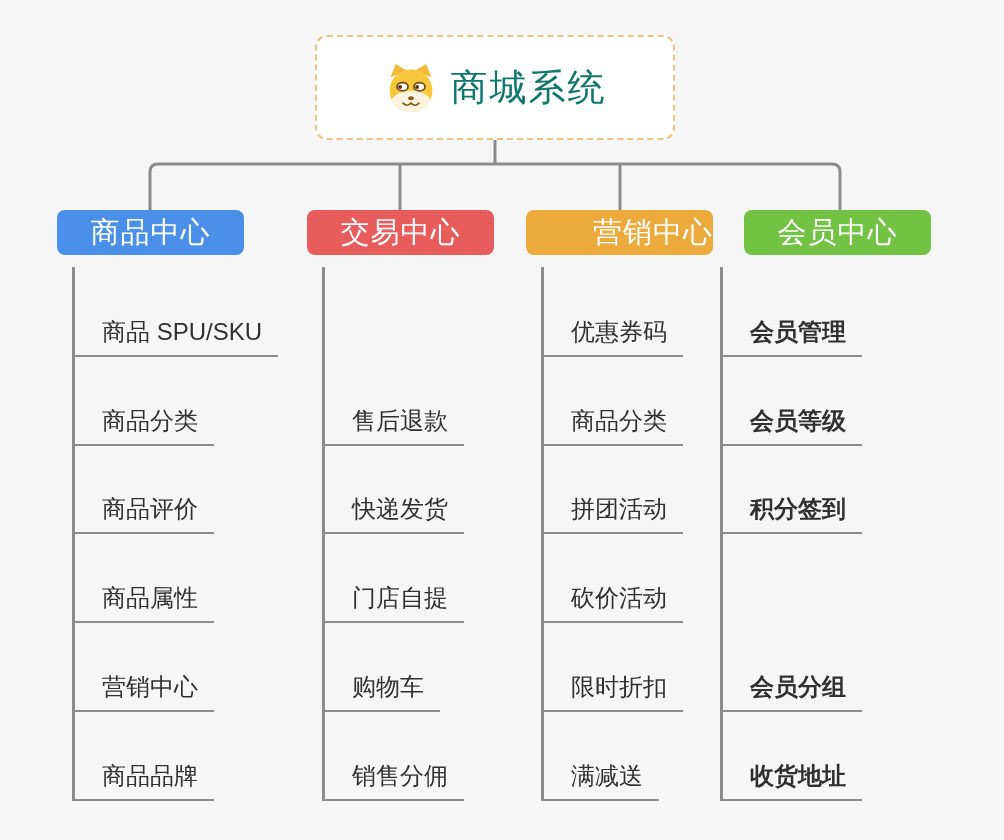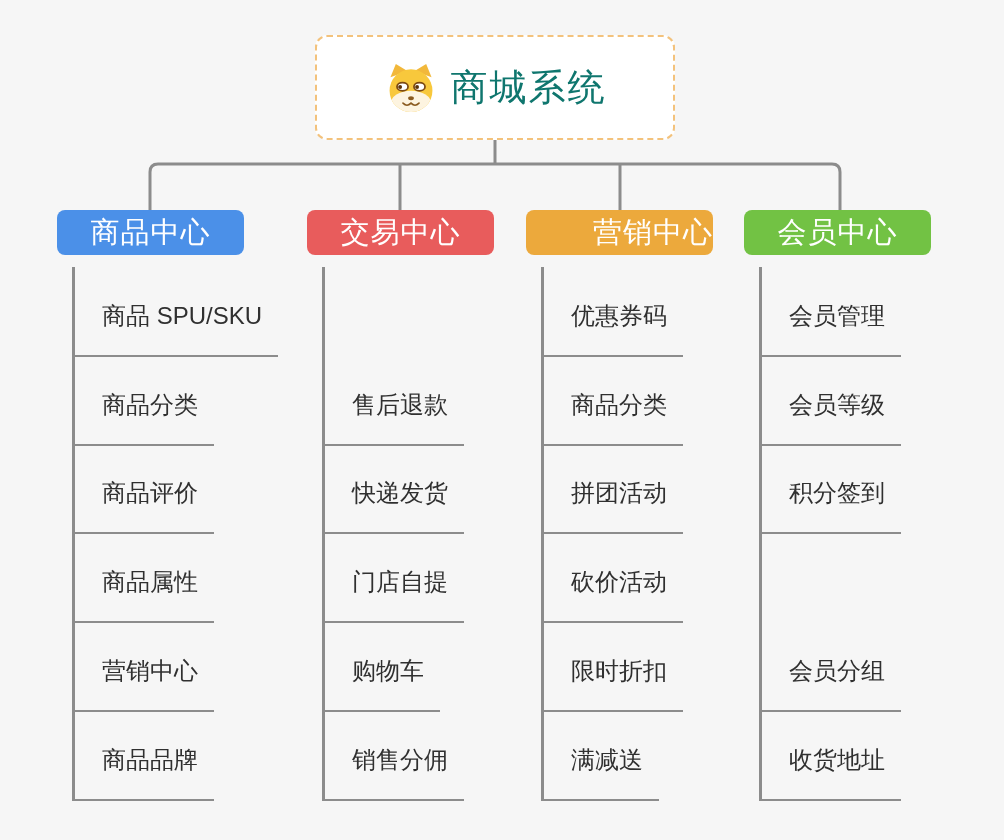--- a/index.html
+++ b/index.html
@@ -14,24 +14,24 @@
 
   .branch{position:absolute;top:210px;width:187px;height:45px;border-radius:8px;
           display:flex;align-items:center;justify-content:center;
           color:#ffffff;font-size:29px;letter-spacing:1px;}
   .b0{left:57px;background:#4b90e8;}
   .b1{left:307px;background:#e85c5c;}
   .b2{left:526px;background:#eca93c;justify-content:flex-end;}
   .b3{left:744px;background:#72c244;justify-content:center;}
 
   .col{position:absolute;top:267px;height:534px;width:235px;border-left:3px solid #8c8c8c;}
-  .c0{left:72px;} .c1{left:322px;} .c2{left:541px;} .c3{left:759px;}
+  .c0{left:72px;} .c1{left:322px;} .c2{left:541px;} .c3{left:720px;font-weight:bold;}
 
   .item{position:absolute;left:0;height:46px;box-sizing:border-box;width:max-content;
-        display:flex;align-items:flex-end;padding:0 16px 23px 27px;
+        display:flex;align-items:flex-end;padding:0 16px 7px 27px;
         border-bottom:2px solid #8c8c8c;font-size:24px;color:#303030;white-space:nowrap;}
   .r0{top:44px;} .r1{top:133px;} .r2{top:221px;} .r3{top:310px;} .r4{top:399px;} .r5{top:488px;}
 </style>
 </head>
 <body>
 
 <div class="canvas">
 
   <svg class="connectors" width="1004" height="840" viewBox="0 0 1004 840">
     <g stroke="#8c8c8c" stroke-width="3" fill="none">

